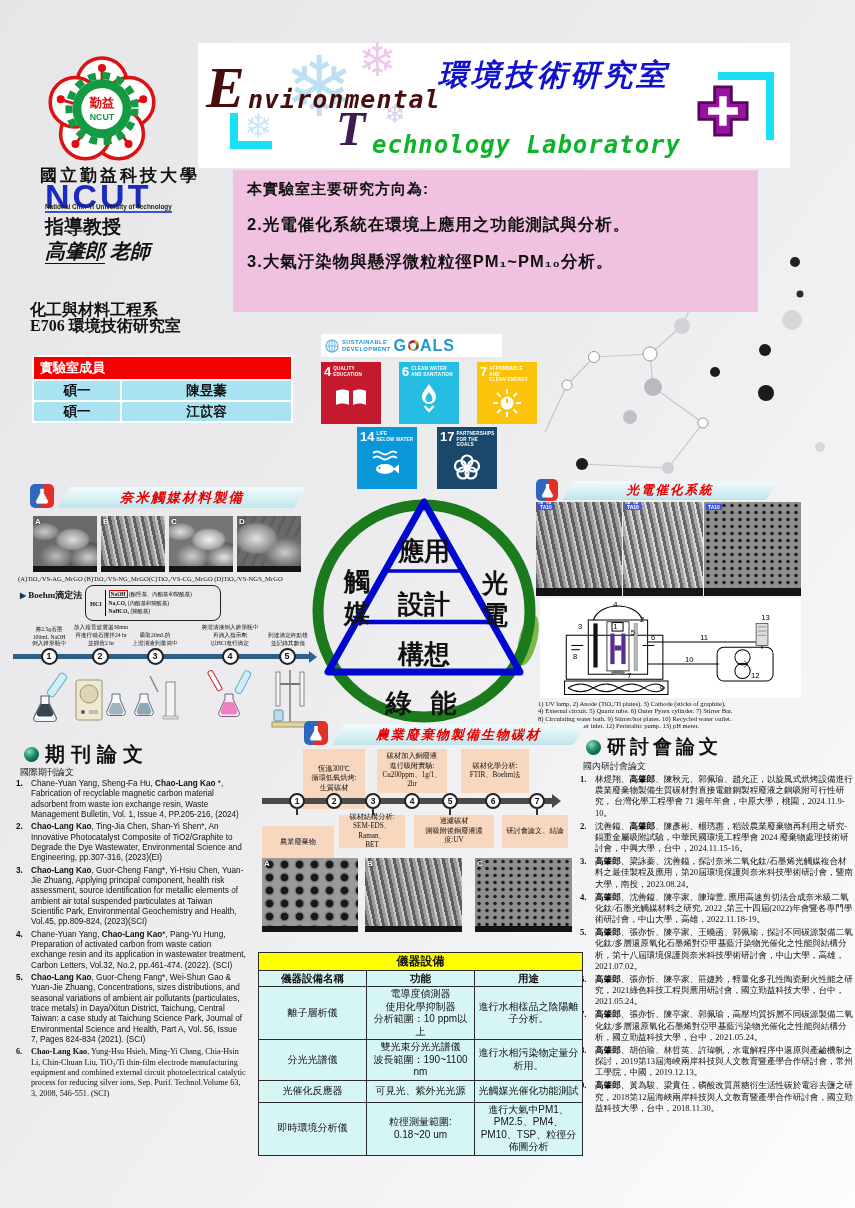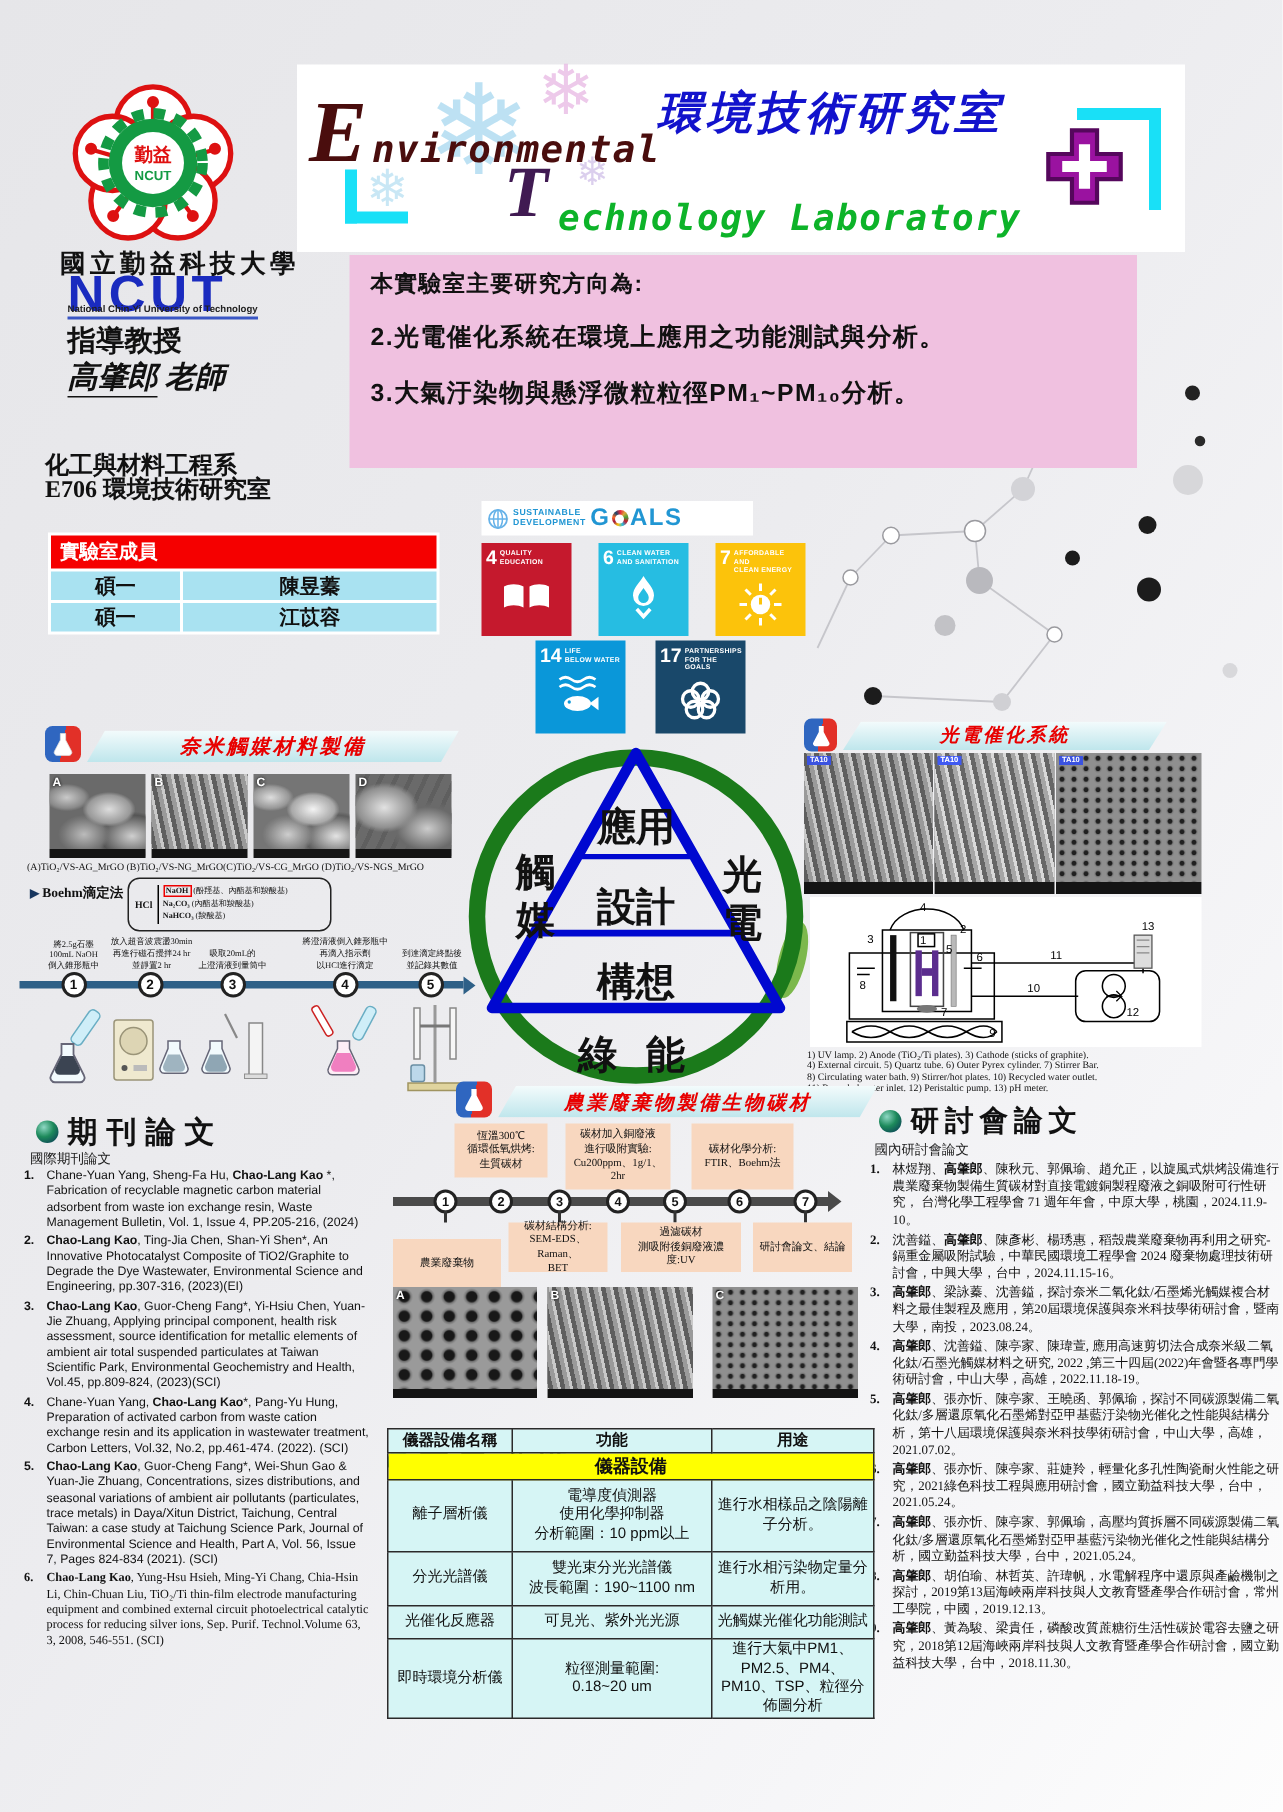--- a/index.html
+++ b/index.html
@@ -489,21 +489,21 @@
 </div>
 
 <div class="abs flaskbadge" style="left:304px;top:721px">
   <svg width="14" height="16" viewBox="0 0 16 18">
       <path d="M6,1 h4 v5 l4.5,8.5 a2.2,2.2 0 0 1 -2,3.2 H3.5 a2.2,2.2 0 0 1 -2,-3.2 L6,6 Z" fill="#fff"></path>
     </svg>
 </div>
 <div class="abs sec-banner" style="left:332px;top:724px;width:253px;height:21px">
   <span class="sec-title" style="font-size:13px">農業廢棄物製備生物碳材</span>
 </div>
-<div class="bc-box pre" style="left:303px;top:749px;width:62px;height:36px">恆溫300℃
+<div class="bc-box pre" style="left:303px;top:749px;width:62px;height:60px">恆溫300℃
 循環低氧烘烤:
 生質碳材</div>
 <div class="bc-box pre" style="left:377px;top:749px;width:70px;height:44px">碳材加入銅廢液
 進行吸附實驗:
 Cu200ppm、1g/1、2hr</div>
 <div class="bc-box pre" style="left:461px;top:749px;width:68px;height:44px">碳材化學分析:
 FTIR、Boehm法</div>
 <div class="stem" style="left:333px;top:793px;height:8px"></div>
 <div class="stem" style="left:411px;top:793px;height:8px"></div>
 <div class="stem" style="left:492px;top:793px;height:8px"></div>
@@ -616,27 +616,27 @@
     </div>
 </div>
 
 <div class="abs lsec-title" style="left:258px;top:960px;font-size:21px;letter-spacing:5px">
   <span class="globe"></span>
     <span>主要設備</span>
 </div>
 <table class="abs equip">
   <tbody>
       <tr>
+        <td colspan="3" class="yhead">儀器設備</td>
+      </tr>
+  <tr>
     <td class="chead" style="width:78px">儀器設備名稱</td>
     <td class="chead" style="width:128px">功能</td>
     <td class="chead">用途</td>
   </tr>
-  <tr>
-        <td colspan="3" class="yhead">儀器設備</td>
-      </tr>
   <tr style="height:48px">
     <td>離子層析儀</td>
     <td class="pre">電導度偵測器
 使用化學抑制器
 分析範圍：10 ppm以上</td>
     <td>進行水相樣品之陰陽離子分析。</td>
   </tr>
   <tr style="height:36px">
     <td>分光光譜儀</td>
     <td class="pre">雙光束分光光譜儀

